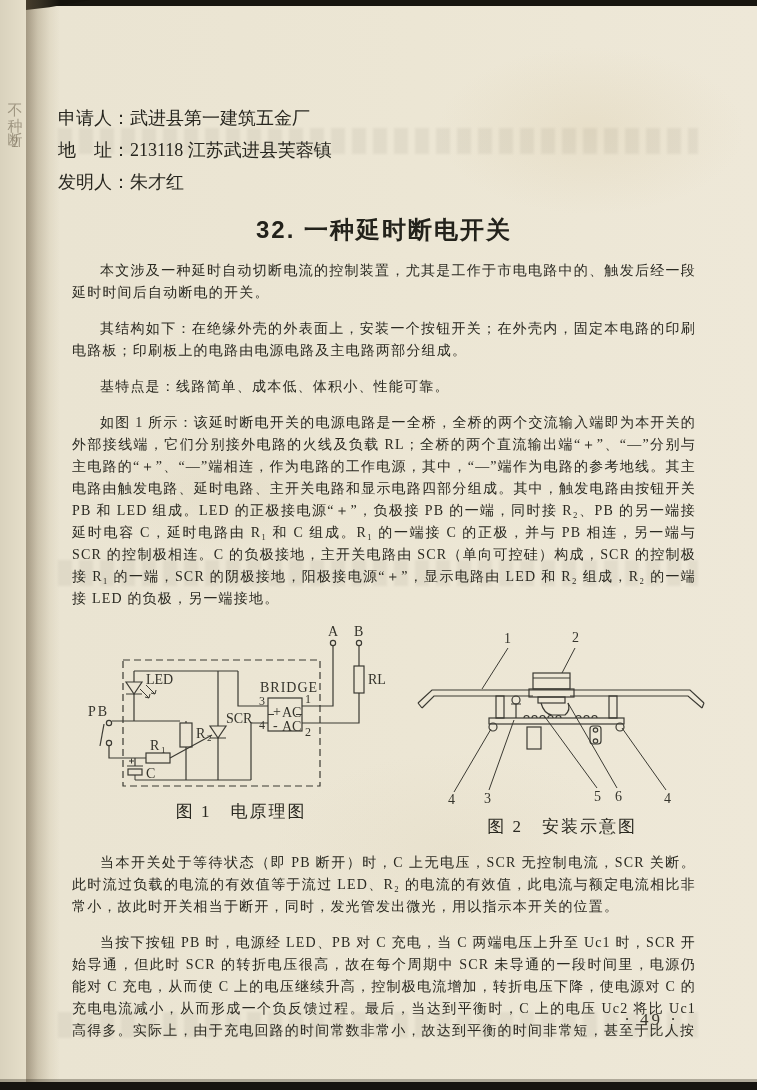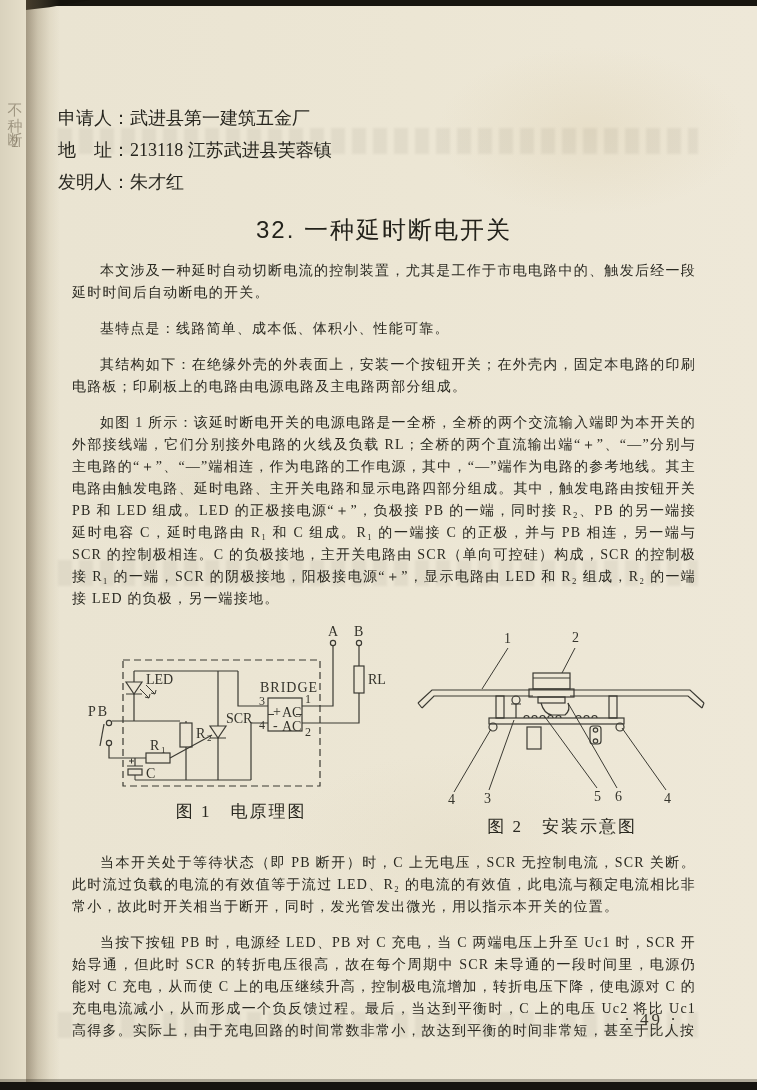--- a/index.html
+++ b/index.html
@@ -24,21 +24,21 @@
   .spine-text{
     position:absolute;left:6px;top:92px;width:18px;
     writing-mode:vertical-rl;text-orientation:upright;
     font-size:15px;letter-spacing:14px;color:rgba(105,95,75,.55);
   }
   
   .content{position:absolute;left:58px;top:12px;width:652px;}
   .header-block{margin-top:90px;font-size:18px;line-height:32px;}
   .header-line{white-space:pre;}
   .doc-title{
-    text-align:center;font-size:24px;font-weight:normal;margin:16px 0 12px 0;
+    text-align:center;font-size:24px;font-weight:bold;margin:16px 0 12px 0;
     letter-spacing:2px;color:#23221b;
     font-family:"Liberation Sans","DejaVu Sans",sans-serif;
   }
   .para{
     margin:14px;font-size:14px;line-height:22px;letter-spacing:1.2px;
     text-align:justify;text-indent:2em;color:#2a2921;
   }
   
   .figures{display:flex;align-items:flex-start;margin:16px 0 8px 0;}
   .figure{display:flex;flex-direction:column;align-items:center;}
@@ -72,22 +72,22 @@
 
     <div class="header-block">
       <div class="header-line"><span>申请人：</span><span>武进县第一建筑五金厂</span></div>
       <div class="header-line"><span>地　址：</span><span>213118 江苏武进县芙蓉镇</span></div>
       <div class="header-line"><span>发明人：</span><span>朱才红</span></div>
     </div>
 
     <div class="doc-title">32. 一种延时断电开关</div>
 
     <p class="para">本文涉及一种延时自动切断电流的控制装置，尤其是工作于市电电路中的、触发后经一段延时时间后自动断电的开关。</p>
+    <p class="para">其结构如下：在绝缘外壳的外表面上，安装一个按钮开关；在外壳内，固定本电路的印刷电路板；印刷板上的电路由电源电路及主电路两部分组成。</p>
     <p class="para">基特点是：线路简单、成本低、体积小、性能可靠。</p>
-    <p class="para">其结构如下：在绝缘外壳的外表面上，安装一个按钮开关；在外壳内，固定本电路的印刷电路板；印刷板上的电路由电源电路及主电路两部分组成。</p>
     <p class="para">如图 1 所示：该延时断电开关的电源电路是一全桥，全桥的两个交流输入端即为本开关的外部接线端，它们分别接外电路的火线及负载 RL；全桥的两个直流输出端“＋”、“—”分别与主电路的“＋”、“—”端相连，作为电路的工作电源，其中，“—”端作为电路的参考地线。其主电路由触发电路、延时电路、主开关电路和显示电路四部分组成。其中，触发电路由按钮开关 PB 和 LED 组成。LED 的正极接电源“＋”，负极接 PB 的一端，同时接 R₂、PB 的另一端接延时电容 C，延时电路由 R₁ 和 C 组成。R₁ 的一端接 C 的正极，并与 PB 相连，另一端与 SCR 的控制极相连。C 的负极接地，主开关电路由 SCR（单向可控硅）构成，SCR 的控制极接 R₁ 的一端，SCR 的阴极接地，阳极接电源“＋”，显示电路由 LED 和 R₂ 组成，R₂ 的一端接 LED 的负极，另一端接地。</p>
 
     <div class="figures">
 
       <div class="figure fig1">
         <svg width="330" height="170" viewBox="0 0 330 170">
           <g stroke="#3b3a33" stroke-width="1.2" fill="none">
 
             <rect x="47" y="34" width="197" height="126" stroke-dasharray="7 4"></rect>
 

